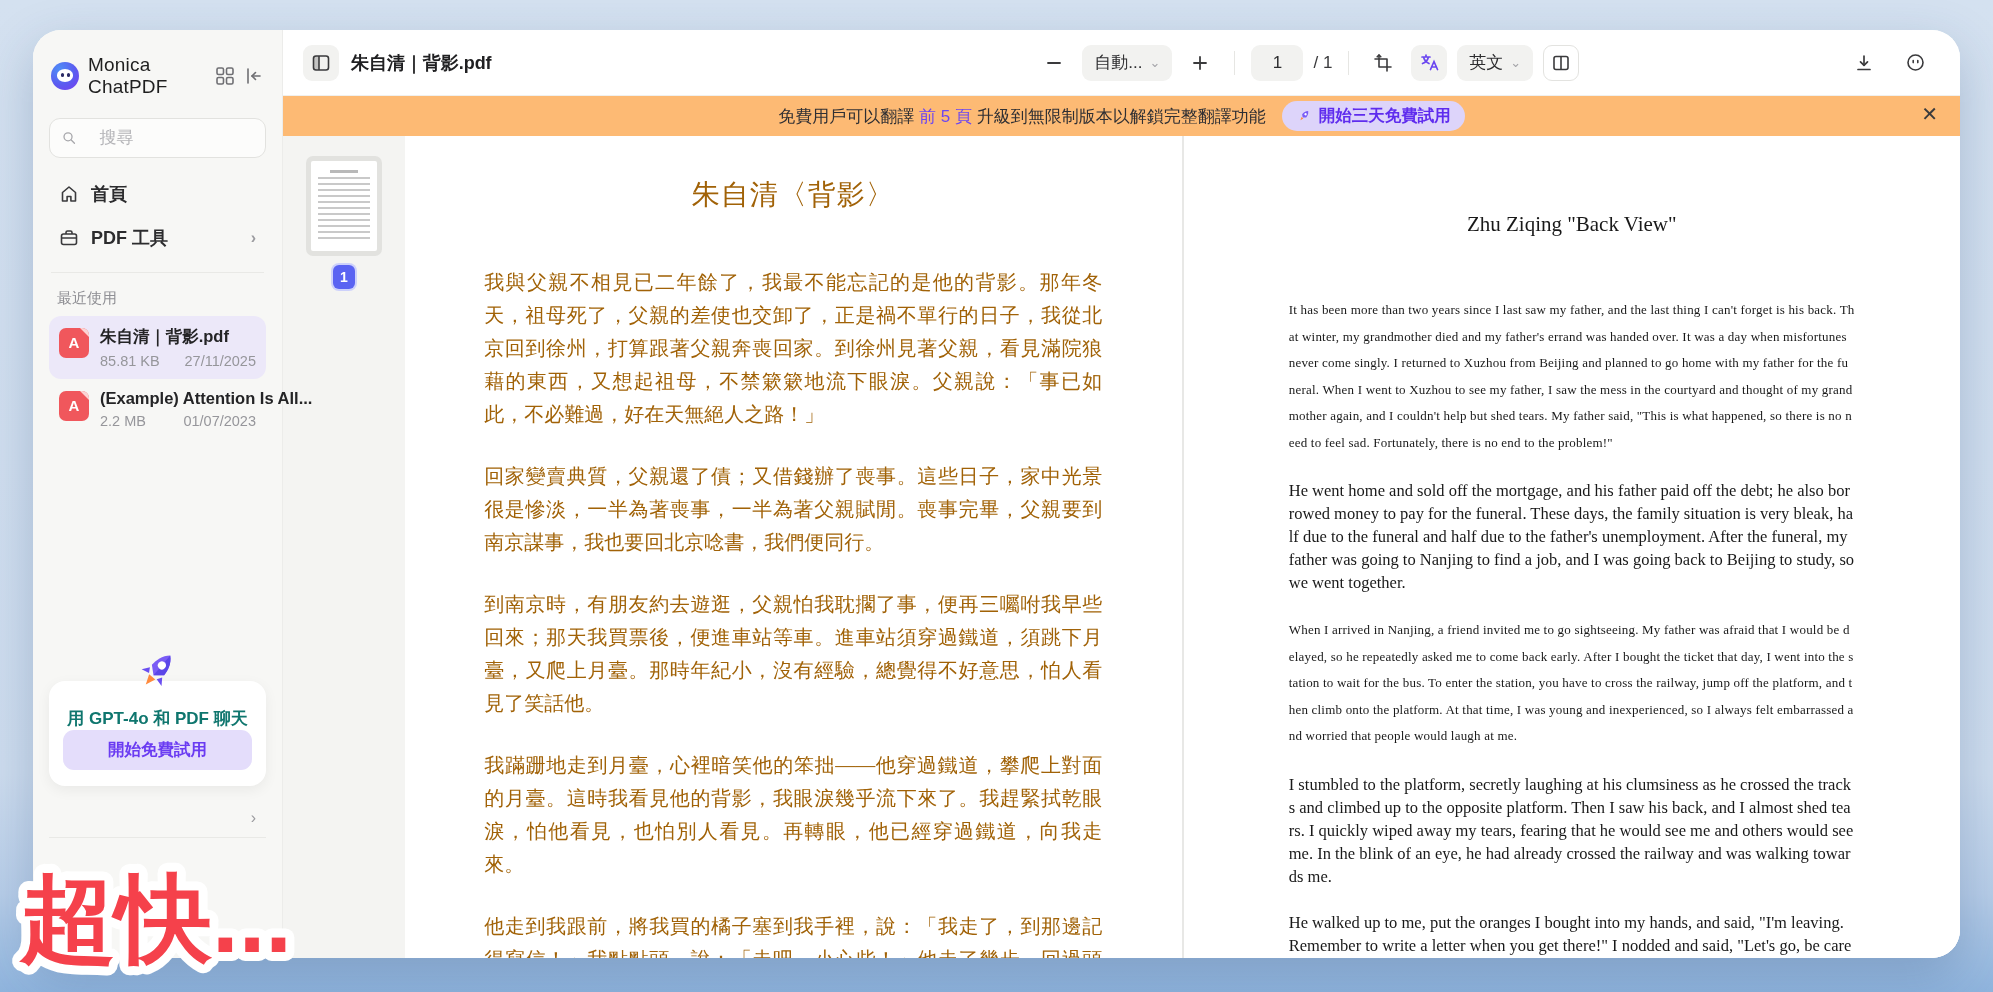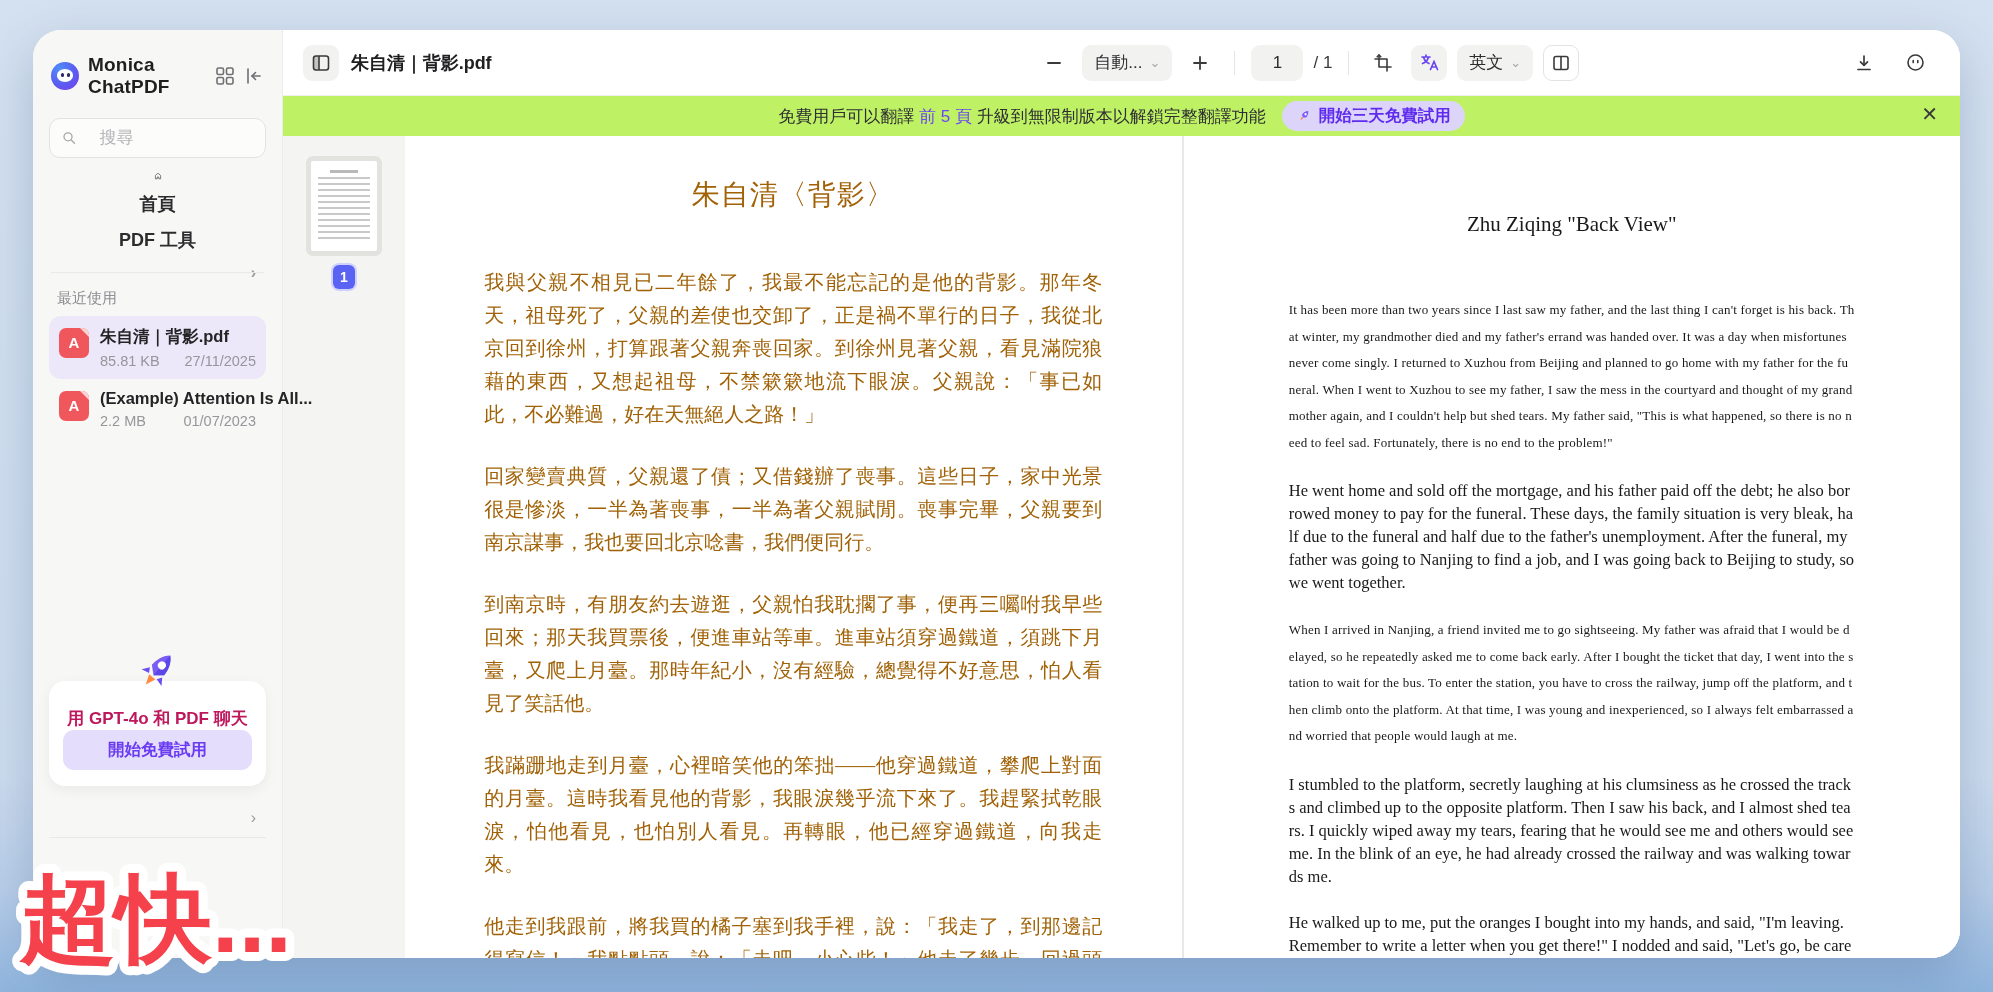--- a/index.html
+++ b/index.html
@@ -17,65 +17,65 @@
   }
   
   .sidebar {
     width:250px; flex:0 0 250px; background:#f7f7f5; border-right:1px solid #ececea;
     padding:24px 16px 0 16px; position:relative; display:flex; flex-direction:column;
   }
   .brand-row { display:flex; align-items:center; gap:9px; padding:0 2px; }
   .logo { width:28px; height:28px; border-radius:50%; background:radial-gradient(circle at 30% 25%,#4f8df7,#5b5bf0 55%,#7a3df0); position:relative; flex:0 0 28px;}
   .logo::before { content:""; position:absolute; left:6px; top:7px; width:16px; height:13px; border-radius:8px/6px; background:#fff; }
   .logo::after { content:""; position:absolute; left:10px; top:11px; width:3px; height:4px; border-radius:2px; background:#2b2b66; box-shadow:6px 0 0 #2b2b66; }
-  .brand-name { font-size:19px; font-weight:700; letter-spacing:.2px; flex:1; }
+  .brand-name { font-size:19px; font-weight:400; letter-spacing:.2px; flex:1; }
   .hdr-ic { color:#6f6f73; display:flex; align-items:center; }
   .search {
     margin-top:20px; height:40px; border:1px solid #e2e2df; border-radius:11px; background:#fcfcfb;
     display:flex; align-items:center; gap:23px; padding:0 12px; color:#a7a7ab;
   }
   .search input { border:0; outline:0; background:transparent; font-size:17px; width:100%; color:#333; font-family:inherit;}
   .search input::placeholder { color:#b3b3b7; }
   .nav { margin-top:14px; }
-  .nav-item { display:flex; align-items:center; gap:12px; height:44px; border-radius:10px; padding:0 10px; font-size:18px; font-weight:600; color:#2c2c2e; cursor:pointer;flex-direction:column; }
+  .nav-item { display:flex; align-items:center; gap:12px; height:44px; border-radius:10px; padding:0 10px; font-size:18px; font-weight:600; color:#2c2c2e; cursor:pointer; }
   .nav-item .chev { margin-left:auto; color:#9b9b9f; font-size:16px; }
   .sep { border-top:1px solid #e9e9e6; margin:12px 2px 10px; }
   .section-label { font-size:15px; color:#8f8f94; padding:6px 8px 8px; }
   .file-item { display:flex; gap:11px; padding:10px 10px; border-radius:12px; align-items:flex-start; cursor:pointer; }
   .file-item.sel { background:#ece8f9; }
   .pdf-ic { width:30px; height:30px; flex:0 0 30px; border-radius:7px; background:#f0575c; position:relative; margin-top:2px;}
   .pdf-ic::before { content:""; position:absolute; right:0; top:0; border-style:solid; border-width:0 9px 9px 0; border-color:transparent #fbd4d4 transparent transparent; border-radius:0 7px 0 0;}
   .pdf-ic::after { content:"A"; position:absolute; left:0; right:0; top:6px; text-align:center; color:#fff; font-size:15px; font-weight:800; }
   .file-tx { flex:1; min-width:0; }
   .file-name { font-size:16.5px; font-weight:700; color:#242426; white-space:nowrap; overflow:hidden; text-overflow:ellipsis; }
   .file-meta { display:flex; justify-content:space-between; font-size:14.5px; color:#96969b; margin-top:5px; }
   .sb-bottom { margin-top:auto; padding-bottom:120px; position:relative; }
   .rocket-big { display:block; margin:0 auto -16px; position:relative; z-index:2; }
   .promo-card { background:#fff; border-radius:16px; box-shadow:0 4px 14px rgba(0,0,0,.06); padding:26px 14px 16px; text-align:center; position:relative; z-index:1;}
-  .promo-title { font-size:17px; font-weight:700; color:#be185d; }
+  .promo-title { font-size:17px; font-weight:700; color:#0f766e; }
   .promo-btn { margin-top:0; display:block; width:100%; height:40px; border:0; border-radius:11px; background:#e4ddfb; color:#6a3bf2; font-size:16.5px; font-weight:700; cursor:pointer; font-family:inherit;}
   .hidden-row { display:flex; align-items:center; justify-content:flex-end; height:40px; color:#9b9b9f; padding:0 10px; margin-top:12px; border-bottom:1px solid #e9e9e6; font-size:16px;}
   
   .main { flex:1; display:flex; flex-direction:column; min-width:0; background:#fff; }
   .toolbar { height:66px; flex:0 0 66px; display:flex; align-items:center; padding:0 26px 0 20px; border-bottom:1px solid #f0f0ee; }
   .tb-left { display:flex; align-items:center; gap:12px; width:600px; }
   .icon-btn { width:36px; height:36px; border-radius:9px; display:flex; align-items:center; justify-content:center; color:#4d4d50; cursor:pointer; background:transparent; border:0;}
   .icon-btn.bgl { background:#f2f2f0; }
   .fname { font-size:18px; font-weight:700; color:#202022; }
   .tb-center { display:flex; align-items:center; gap:10px; margin:0 auto; }
   .pill { height:36px; border-radius:9px; background:#f2f2f0; display:flex; align-items:center; gap:7px; padding:0 12px; font-size:17px; color:#2d2d2f; cursor:pointer; border:0; font-family:inherit;}
   .pill .dd { color:#a4a4a8; font-size:13px; }
   .vsep { width:1px; height:24px; background:#e6e6e3; margin:0 6px; }
   .pageno { width:52px; justify-content:center; }
   .ptotal { font-size:17px; color:#3a3a3c; }
   .trans-btn { background:#e2dcfb; }
   .col-btn { border:1px solid #e3e3e0; background:#fff; }
   .tb-right { display:flex; align-items:center; gap:16px; margin-left:auto; }
   
-  .banner { height:40px; flex:0 0 40px; background:#bef264; display:flex; align-items:center; justify-content:center; gap:16px; position:relative; font-size:17px; color:#2f2f33;}
+  .banner { height:40px; flex:0 0 40px; background:#fdba74; display:flex; align-items:center; justify-content:center; gap:16px; position:relative; font-size:17px; color:#2f2f33;}
   .banner .hl { color:#6b46f2; }
   .banner-cta { display:flex; align-items:center; gap:7px; background:#ddd4fa; border-radius:999px; height:30px; padding:0 14px; color:#5f2cee; font-weight:700; font-size:16.5px; cursor:pointer; border:0; font-family:inherit;}
   .banner-x { position:absolute; right:22px; top:8px; font-size:20px; color:#3a3a3c; cursor:pointer; line-height:1;}
   
   .content { flex:1; display:flex; min-height:0; }
   .thumbs { width:122px; flex:0 0 122px; background:#f4f4f2; padding-top:20px; display:flex; flex-direction:column; align-items:center; }
   .thumb-frame { background:#e2e2df; border-radius:7px; padding:5px; cursor:pointer;}
   .thumb-page { width:66px; height:90px; background:#fff; border-radius:2px; padding:9px 7px; }
   .thumb-title { height:3px; width:55%; margin:0 auto 4px; background:#b9b9b9; }
   .thumb-lines { height:66px; background:repeating-linear-gradient(#c9c9c9 0 2px, transparent 2px 6px); }

